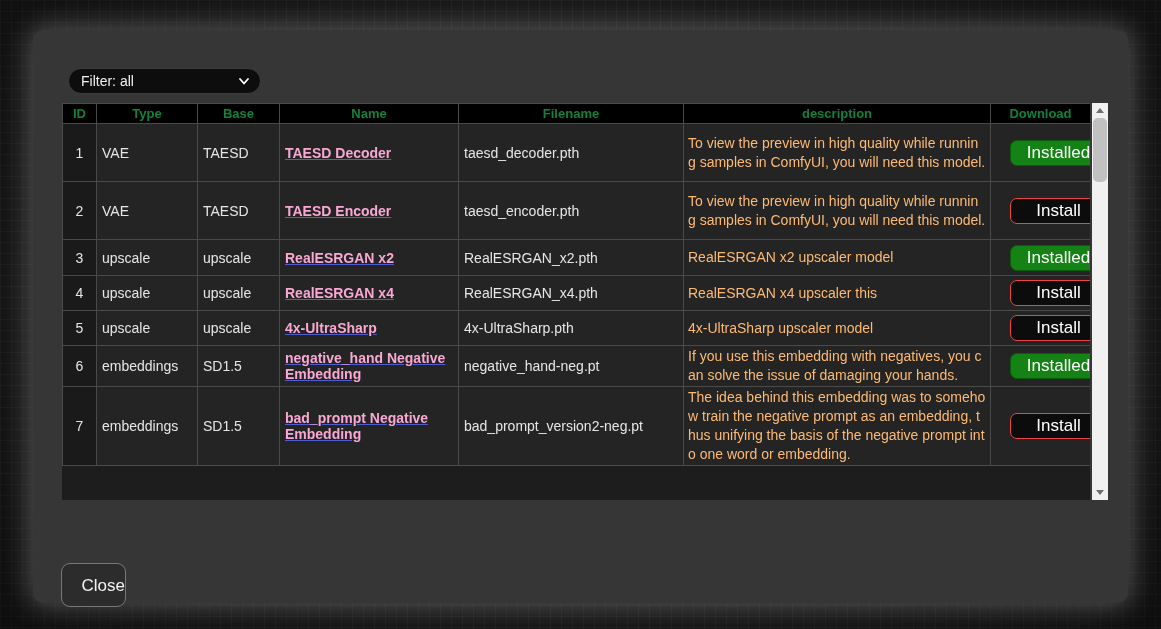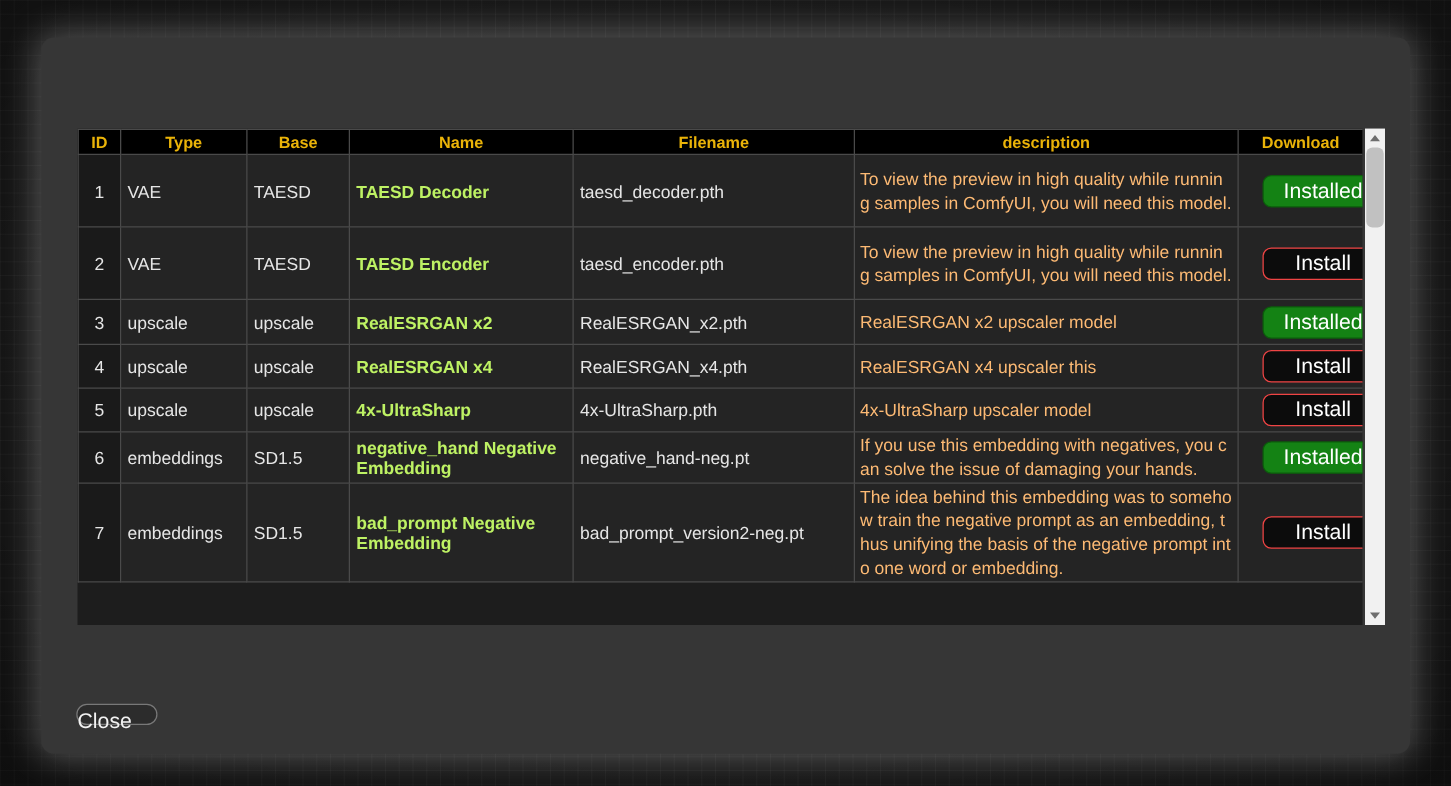--- a/index.html
+++ b/index.html
@@ -47,31 +47,31 @@
   .search-group{ position:absolute; right:0; top:0; height:28px; }
 
   
   .table-viewport{
     position:absolute; left:29px; top:73px; width:1028px; height:397px;
     overflow:hidden; background:#1d1d1d;
   }
   table{ border-collapse:collapse; table-layout:fixed; width:1028px; }
   th,td{ border:1px solid #4a4a4a; }
   thead th{
-    background:#000; color:#eab308; font-size:13px; font-weight:bold;
+    background:#000; color:#15803d; font-size:13px; font-weight:bold;
     height:20px; text-align:center; padding:0 2px;
   }
   tbody td{
     background:#242424; color:#e6e6e6; font-size:14px;
     vertical-align:middle; padding:2px 5px;
   }
   td.cell-id{ background:#1a1a1a; text-align:center; padding:2px 2px; }
   td.cell-name{ font-weight:bold; }
   td.cell-name a{
-    color:#bef264; font-weight:bold; 
+    color:#f9a8d4; font-weight:bold; text-decoration:underline;
     text-decoration-color:#4a5fd0; cursor:pointer;
   }
   td.cell-desc{
     word-break:break-all; line-height:19px; padding:1px 4px; color:#fdba74;
   }
   td.cell-dl{ text-align:center; padding:2px 19px; }
 
   .dl-btn{
     display:inline-block; width:97px; height:26px; line-height:24px;
     font-size:17px; text-align:center; border-radius:7px; color:#fff;
@@ -98,31 +98,45 @@
     border-left:4px solid transparent; border-right:4px solid transparent;
     border-top:5px solid #6e6e6e;
   }
   .sb-thumb{
     position:absolute; left:1px; top:15px; width:14px; height:64px;
     background:#c1c1c1; border-radius:5px;
   }
 
   
   .close-btn{
-    position:absolute; left:28px; top:533px; width:65px; height:17px;
+    position:absolute; left:28px; top:533px; width:65px; height:44px;
     background:#2c2c2c; border:1px solid #787878; border-radius:9px;
-    color:#f2f2f2; font-size:17px; line-height:25px; text-align:left;
+    color:#f2f2f2; font-size:17px; line-height:25px; text-align:right;
     cursor:pointer; font-family:"Liberation Sans", sans-serif; padding:0;
   }
 </style>
 </head>
 <body>
 
 <div class="modal">
 
+  <div class="topbar">
+    <div class="select-wrap">
+      <select id="filter-select"><option>Filter: all</option></select>
+      <span class="select-chevron">
+        <svg width="12" height="12" viewBox="0 0 12 12">
+            <path d="M2 4 L6 8.5 L10 4" stroke="#ffffff" stroke-width="1.8" fill="none" stroke-linecap="round" stroke-linejoin="round"></path>
+          </svg>
+      </span>
+    </div>
+    <div class="search-group">
+      
+      
+    </div>
+  </div>
 
   <div class="table-viewport">
     <table>
       <colgroup>
         <col style="width:34px">
           <col style="width:101px">
           <col style="width:82px">
         <col style="width:179px">
           <col style="width:225px">
           <col style="width:307px">

